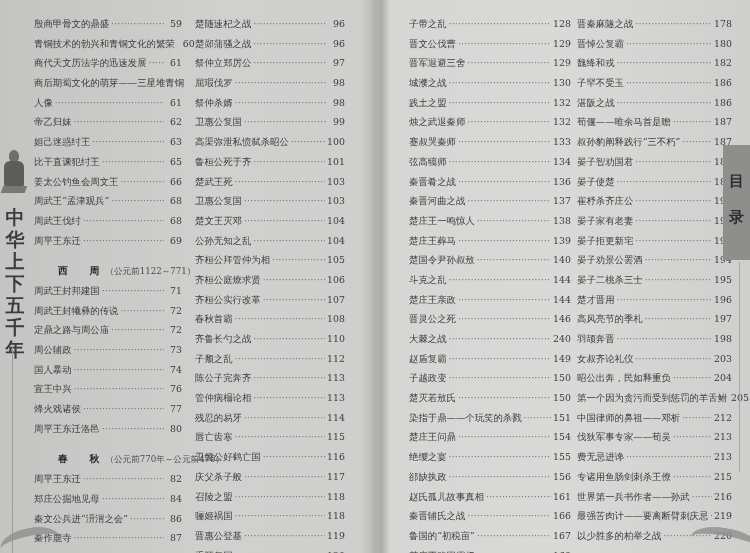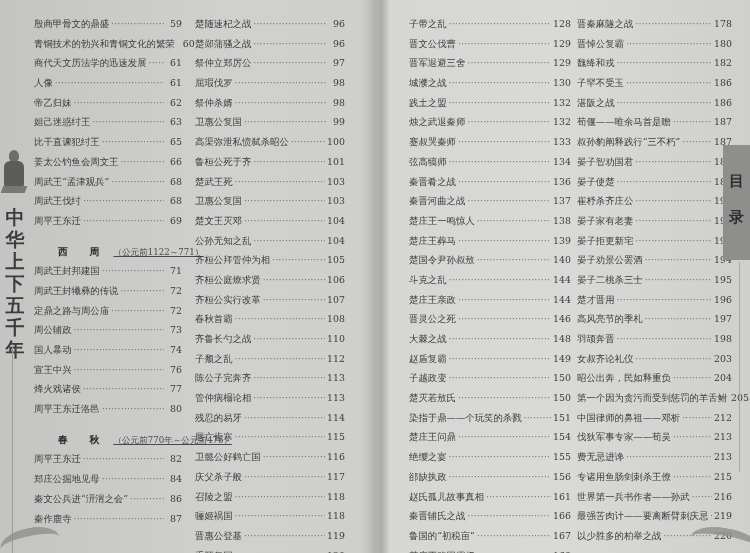--- a/index.html
+++ b/index.html
@@ -33,21 +33,21 @@
 
   .col { position: absolute; top: 14px; }
   .entry { position: relative; height: 19.7px; font-size: 9.4px; line-height: 19.7px; white-space: nowrap; color: #3b3b3b; display: flex; align-items: baseline; }
   .entry .t { flex: 0 0 auto; }
   .entry .dots { flex: 1 1 auto; overflow: hidden; color: #6a6a6a; letter-spacing: 0.2px; margin: 0 2px; }
   .entry .dots::before { content: "································································································"; }
   .entry .p { flex: 0 0 auto; font-size: 9.4px; text-align: right; min-width: 16px; }
 
   .section { height: 19.7px; font-size: 9.8px; line-height: 19.7px; margin-top: 11px; white-space: nowrap; }
   .section b { font-weight: bold; color: #2a2a2a; letter-spacing: 6px; padding-left: 24px; }
-  .section .range { font-size: 8.6px; color: #4a4a4a; margin-left: 8px; text-decoration: underline; }
+  .section .range { font-size: 8.6px; color: #4a4a4a; margin-left: 0; }
 
   .corner-l { position: absolute; left: 0; top: 528px; width: 60px; height: 30px; border-radius: 50%;
     border-top: 8px solid #8f8f8d; transform: rotate(-12deg); opacity: .8; }
   .corner-r { position: absolute; left: 690px; top: 528px; width: 70px; height: 30px; border-radius: 50%;
     border-top: 8px solid #8f8f8d; transform: rotate(10deg); opacity: .8; }
 </style>
 </head>
 <body>
 
 <div class="spread">
@@ -80,20 +80,23 @@
         <div class="entry">
           <span class="t">青铜技术的勃兴和青铜文化的繁荣</span>
           <span class="dots"></span>
           <span class="p">60</span>
         </div>
         <div class="entry">
           <span class="t">商代天文历法学的迅速发展</span>
           <span class="dots"></span>
           <span class="p">61</span>
         </div>
+        <div class="entry wrap">
+          <span class="t">商后期蜀文化的萌芽——三星堆青铜</span>
+        </div>
         <div class="entry">
           <span class="t">人像</span>
           <span class="dots"></span>
           <span class="p">61</span>
         </div>
         <div class="entry">
           <span class="t">帝乙归妹</span>
           <span class="dots"></span>
           <span class="p">62</span>
         </div>
@@ -414,21 +417,21 @@
           <span class="p">144</span>
         </div>
         <div class="entry">
           <span class="t">晋灵公之死</span>
           <span class="dots"></span>
           <span class="p">146</span>
         </div>
         <div class="entry">
           <span class="t">大棘之战</span>
           <span class="dots"></span>
-          <span class="p">148</span>
+          <span class="p">240</span>
         </div>
         <div class="entry">
           <span class="t">赵盾复霸</span>
           <span class="dots"></span>
           <span class="p">149</span>
         </div>
         <div class="entry">
           <span class="t">子越政变</span>
           <span class="dots"></span>
           <span class="p">150</span>

